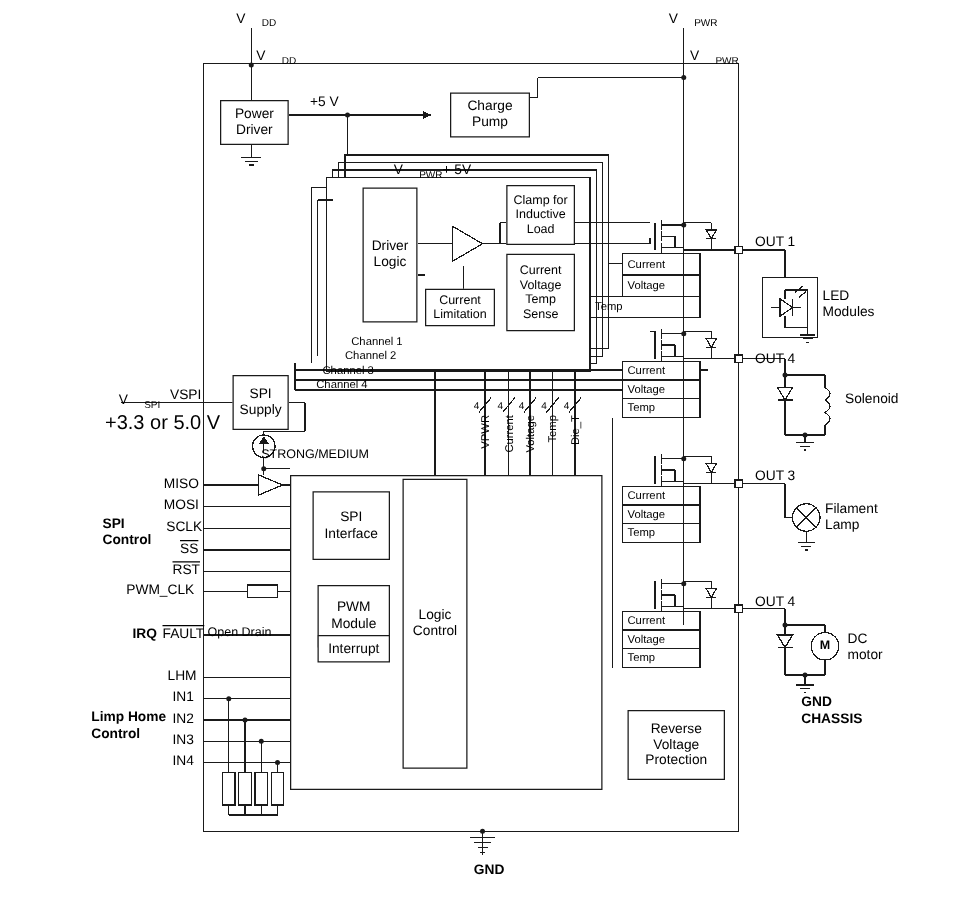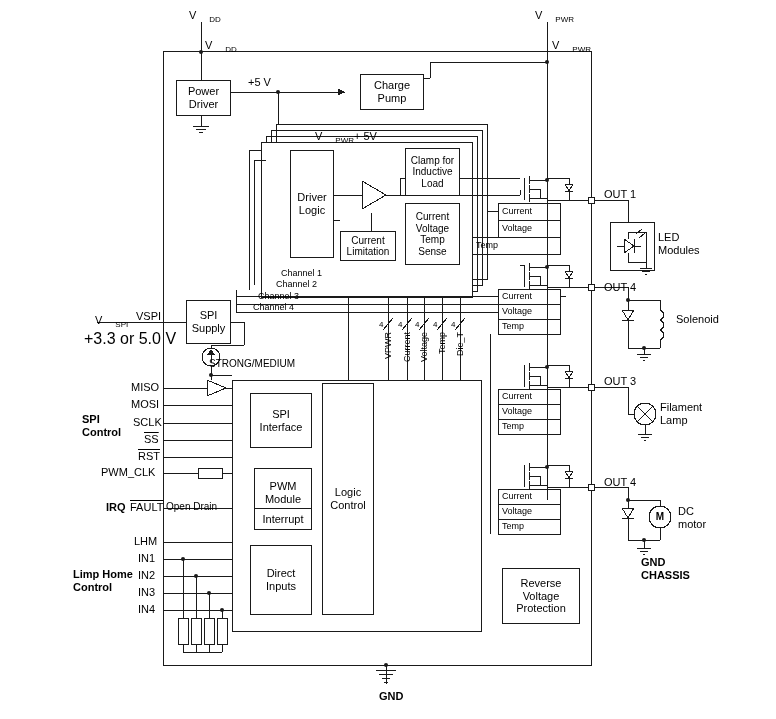--- a/index.html
+++ b/index.html
@@ -447,24 +447,20 @@
 
   <div class="box ctr" style="left:254px; top:508px; width:58px; height:22px;">
     <span>Interrupt</span>
   </div>
 
   <div class="box ctr" style="left:322px; top:383px; width:52px; height:232px;">
     <span style="white-space:pre-line;">Logic
 Control</span>
   </div>
 
-  <div class="box ctr" style="left:250px; top:545px; width:62px; height:70px;">
-    <span style="white-space:pre-line;">Direct
-Inputs</span>
-  </div>
 
 
 
   <div class="box ctr" style="left:502px; top:568px; width:78px; height:56px;">
     <span style="white-space:pre-line;">Reverse
 Voltage
 Protection</span>
   </div>
 
   <div class="ctr tiny" style="left:498px; top:203px; width:62px; height:17px; justify-content:flex-start; padding-left:4px; font-size:9px;">Current</div>

